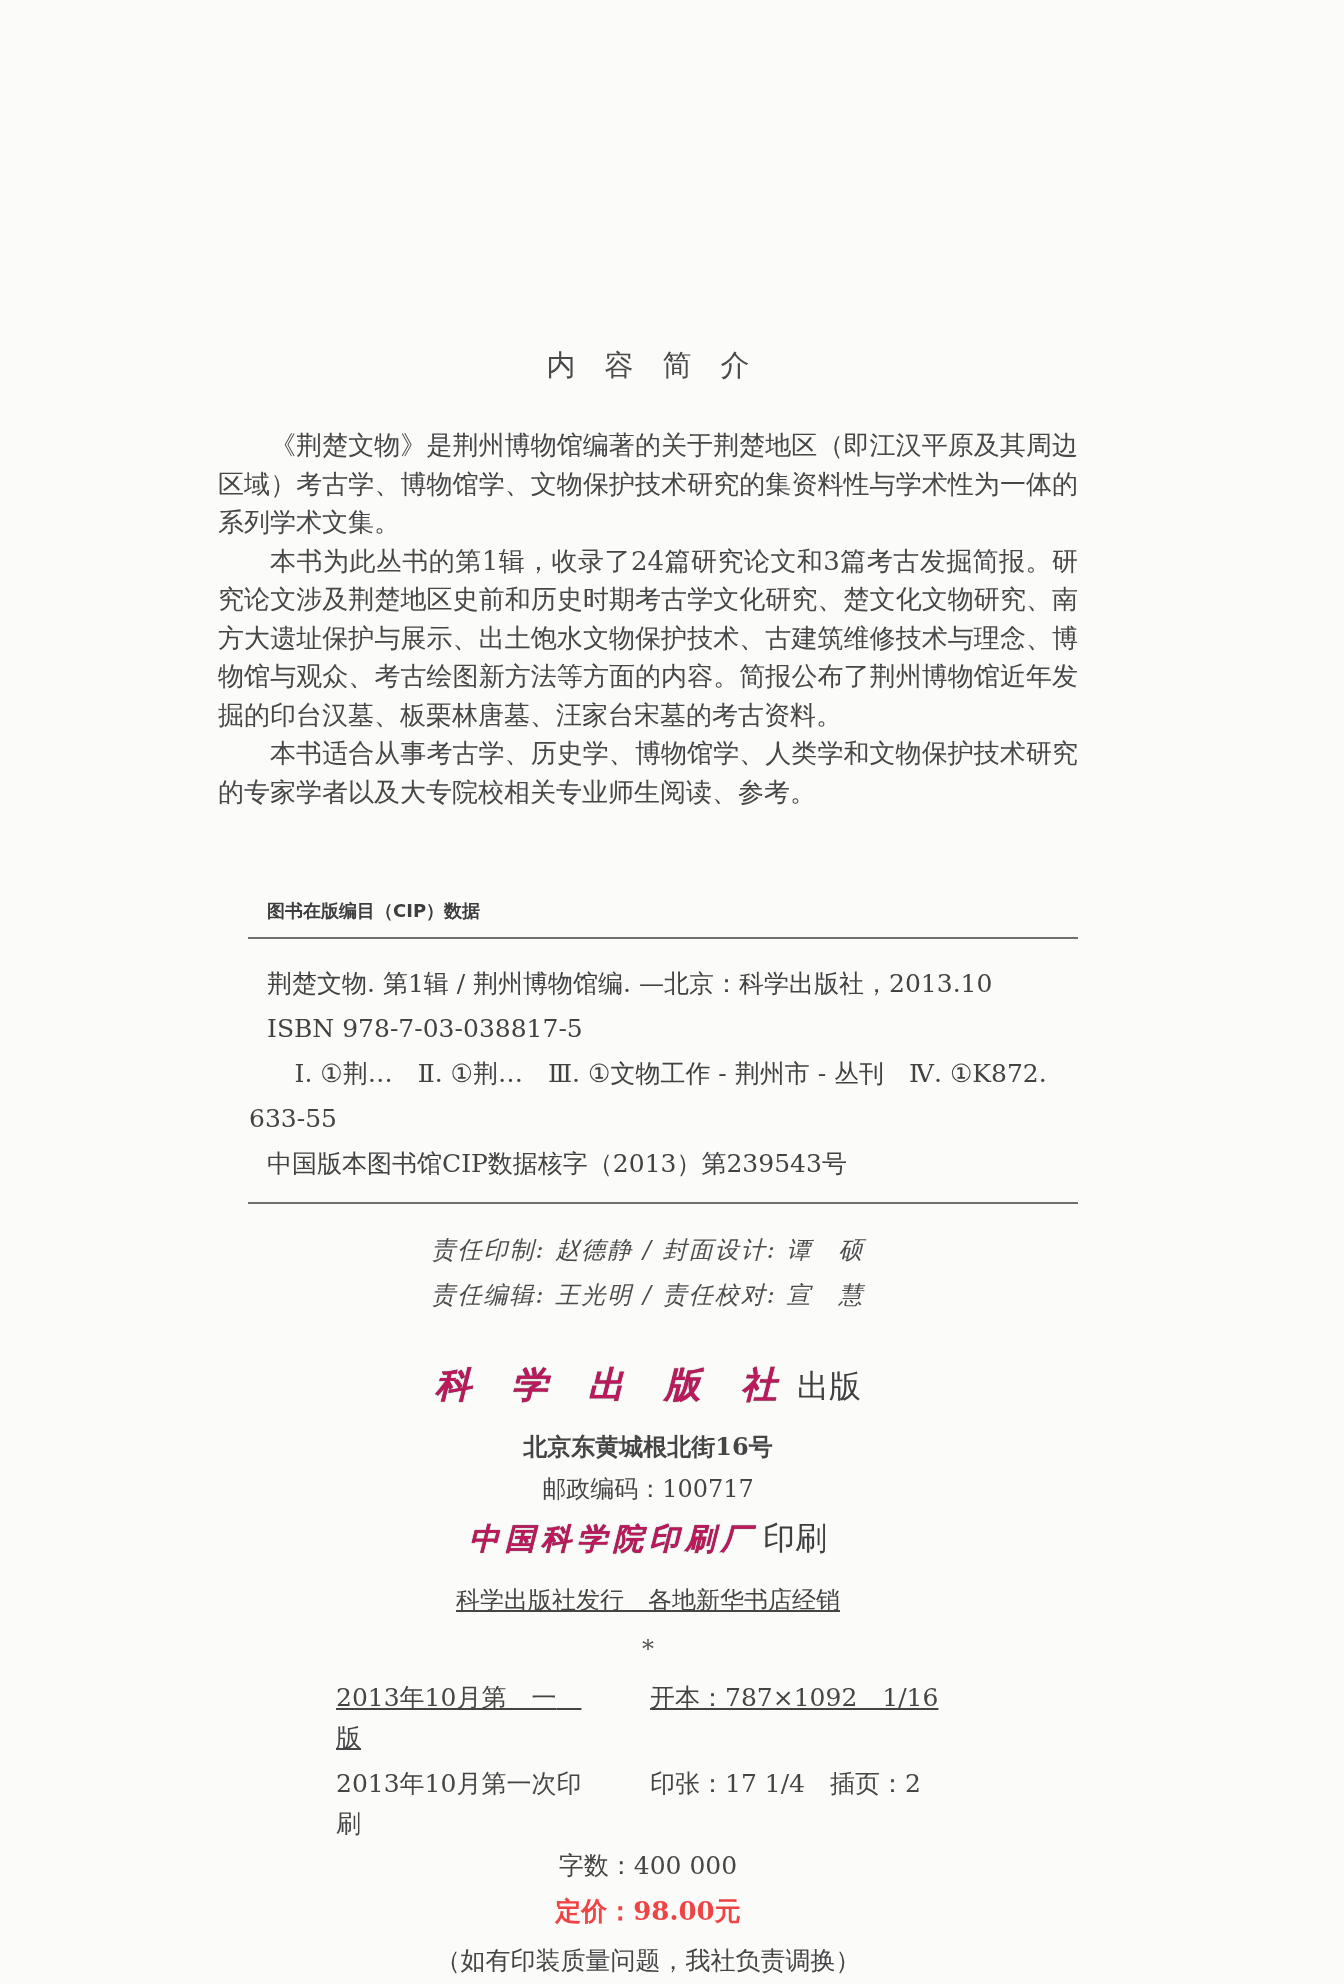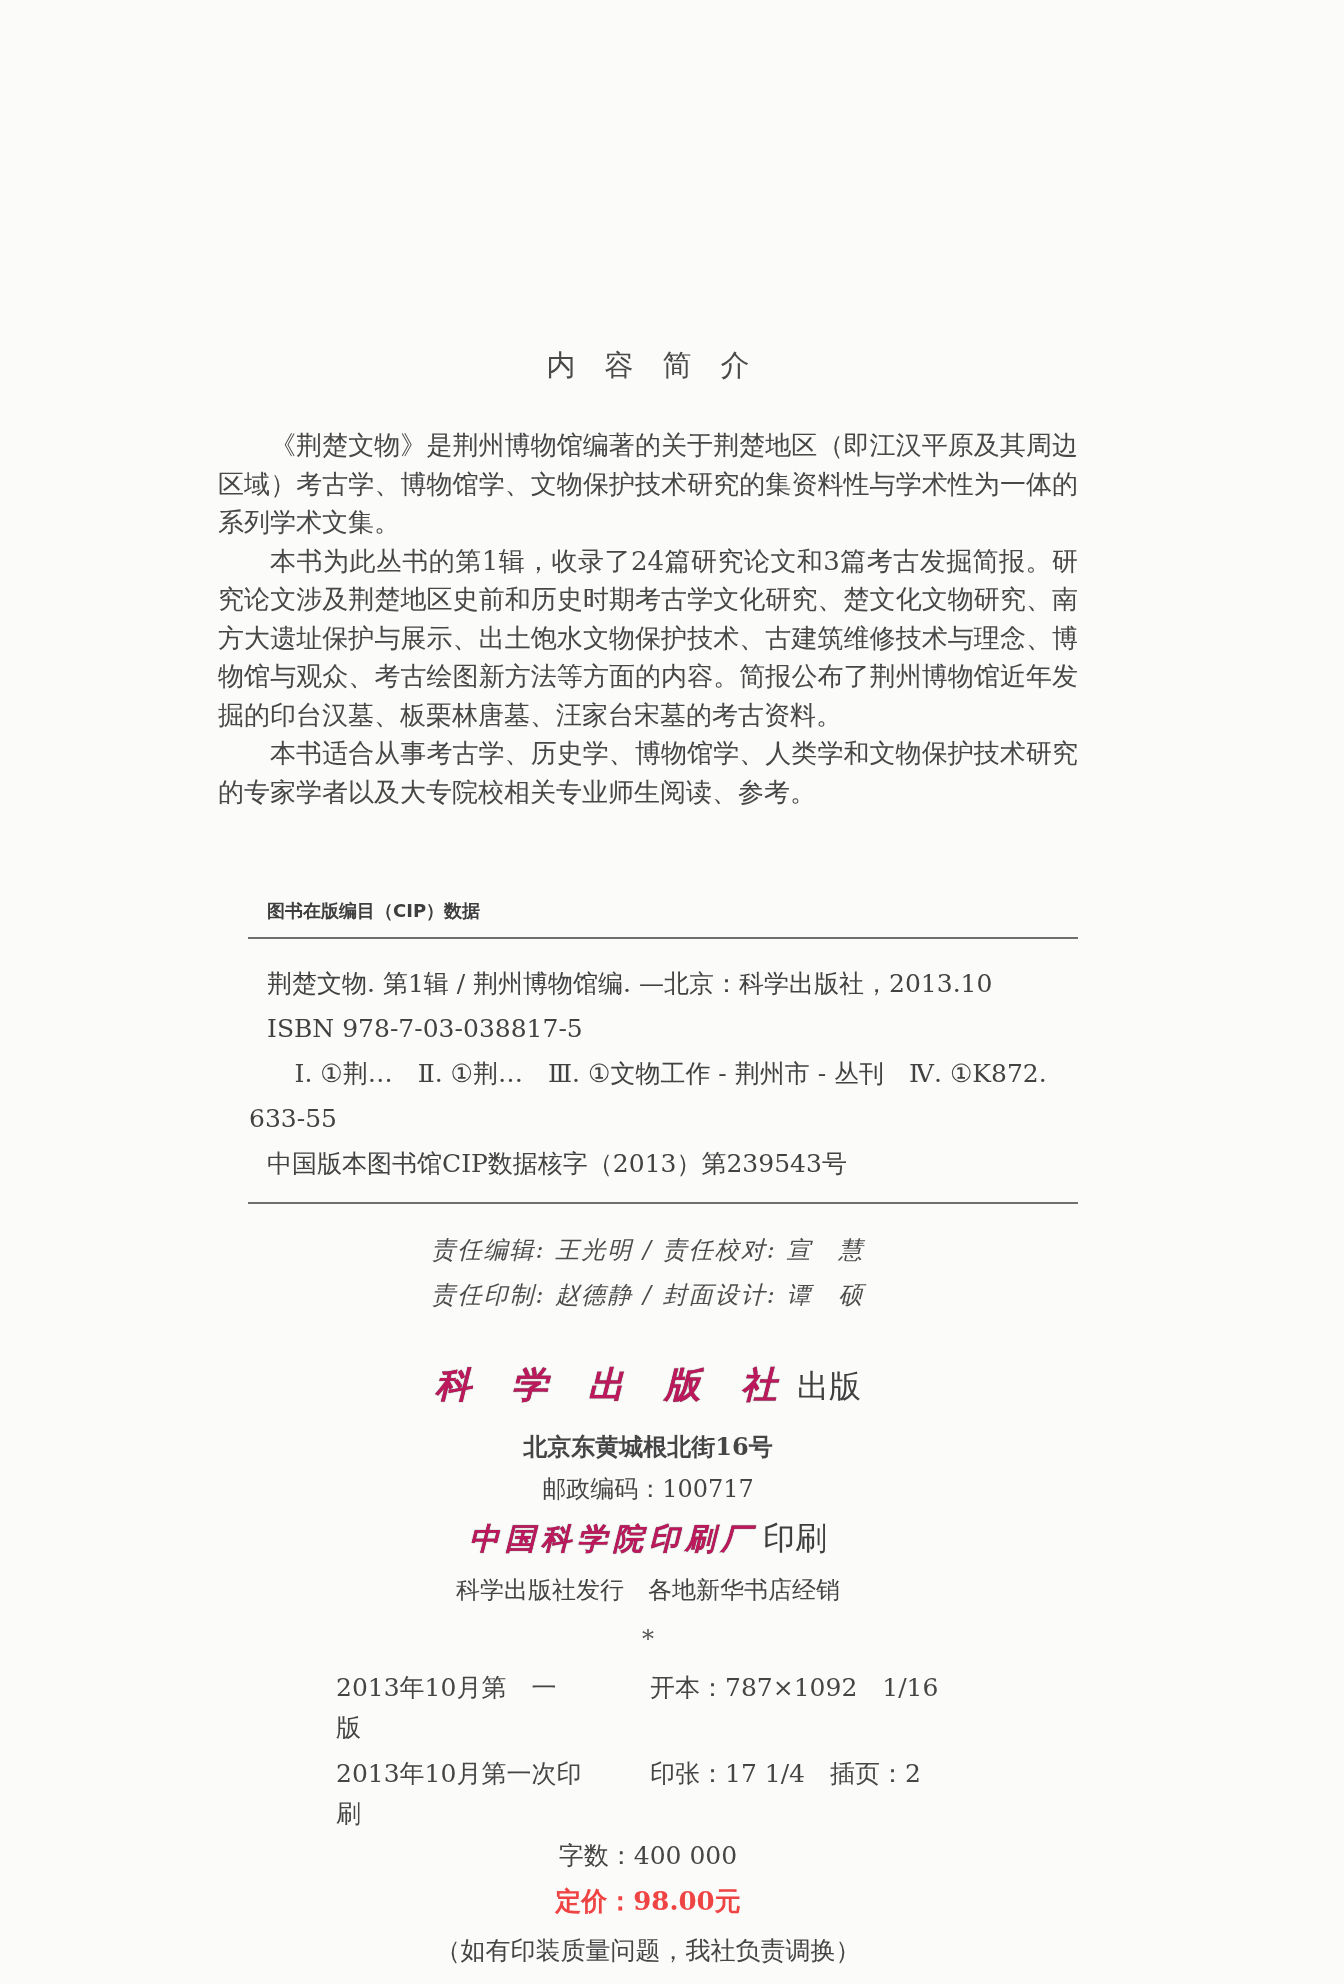--- a/index.html
+++ b/index.html
@@ -113,31 +113,31 @@
     margin-top: 12px;
     line-height: 34px;
     letter-spacing: 1px;
   }
   .printer-line { margin-top: 10px; line-height: 44px; }
   .printer-name {
     font-size: 30px;
     letter-spacing: 6px;
     font-weight: 900;
   }
-  .pub-distribution { font-size: 24px; margin-top: 6px; line-height: 36px; }
+  .pub-distribution { font-size: 24px; margin-top: 16px; line-height: 36px; text-decoration: underline; }
   .star { font-size: 24px; margin-top: 16px; line-height: 30px; color: #555; }
 
   .ed-row {
     display: flex;
     justify-content: center;
     margin-top: 6px;
     font-size: 25px;
     line-height: 40px;
   }
-  .ed-row.first { margin-top: 14px; }
+  .ed-row.first { margin-top: 14px; text-decoration: underline; }
   .ed-left  { width: 268px; text-align: left; }
   .ed-gap   { width: 46px; }
   .ed-right { width: 310px; text-align: left; }
 
   .word-count { font-size: 25px; margin-top: 2px; line-height: 40px; }
   .price {
     font-size: 26px;
     font-weight: bold;
     margin-top: 4px;
     line-height: 42px;
@@ -164,22 +164,22 @@
       <p class="cip-line">荆楚文物. 第1辑 / 荆州博物馆编. —北京：科学出版社，2013.10</p>
       <p class="cip-line">ISBN 978-7-03-038817-5</p>
       <p class="cip-line cip-class1">Ⅰ. ①荆…　Ⅱ. ①荆…　Ⅲ. ①文物工作 - 荆州市 - 丛刊　Ⅳ. ①K872.</p>
       <p class="cip-line cip-class2">633-55</p>
       <p class="cip-line">中国版本图书馆CIP数据核字（2013）第239543号</p>
     </div>
     <hr class="rule bottom">
   </section>
 
   <section class="credits">
+    <div>责任印制: 赵德静 / 封面设计: 谭　硕</div>
     <div>责任编辑: 王光明 / 责任校对: 宣　慧</div>
-    <div>责任印制: 赵德静 / 封面设计: 谭　硕</div>
   </section>
 
   <section class="colophon">
     <div class="pub-line">
       <span class="brush pub-name">科 学 出 版 社</span><span class="role-suffix">出版</span>
     </div>
     <div class="pub-address">北京东黄城根北街16号</div>
     <div class="pub-postcode">邮政编码：100717</div>
     <div class="printer-line">
       <span class="brush printer-name">中国科学院印刷厂</span><span class="role-suffix">印刷</span>

